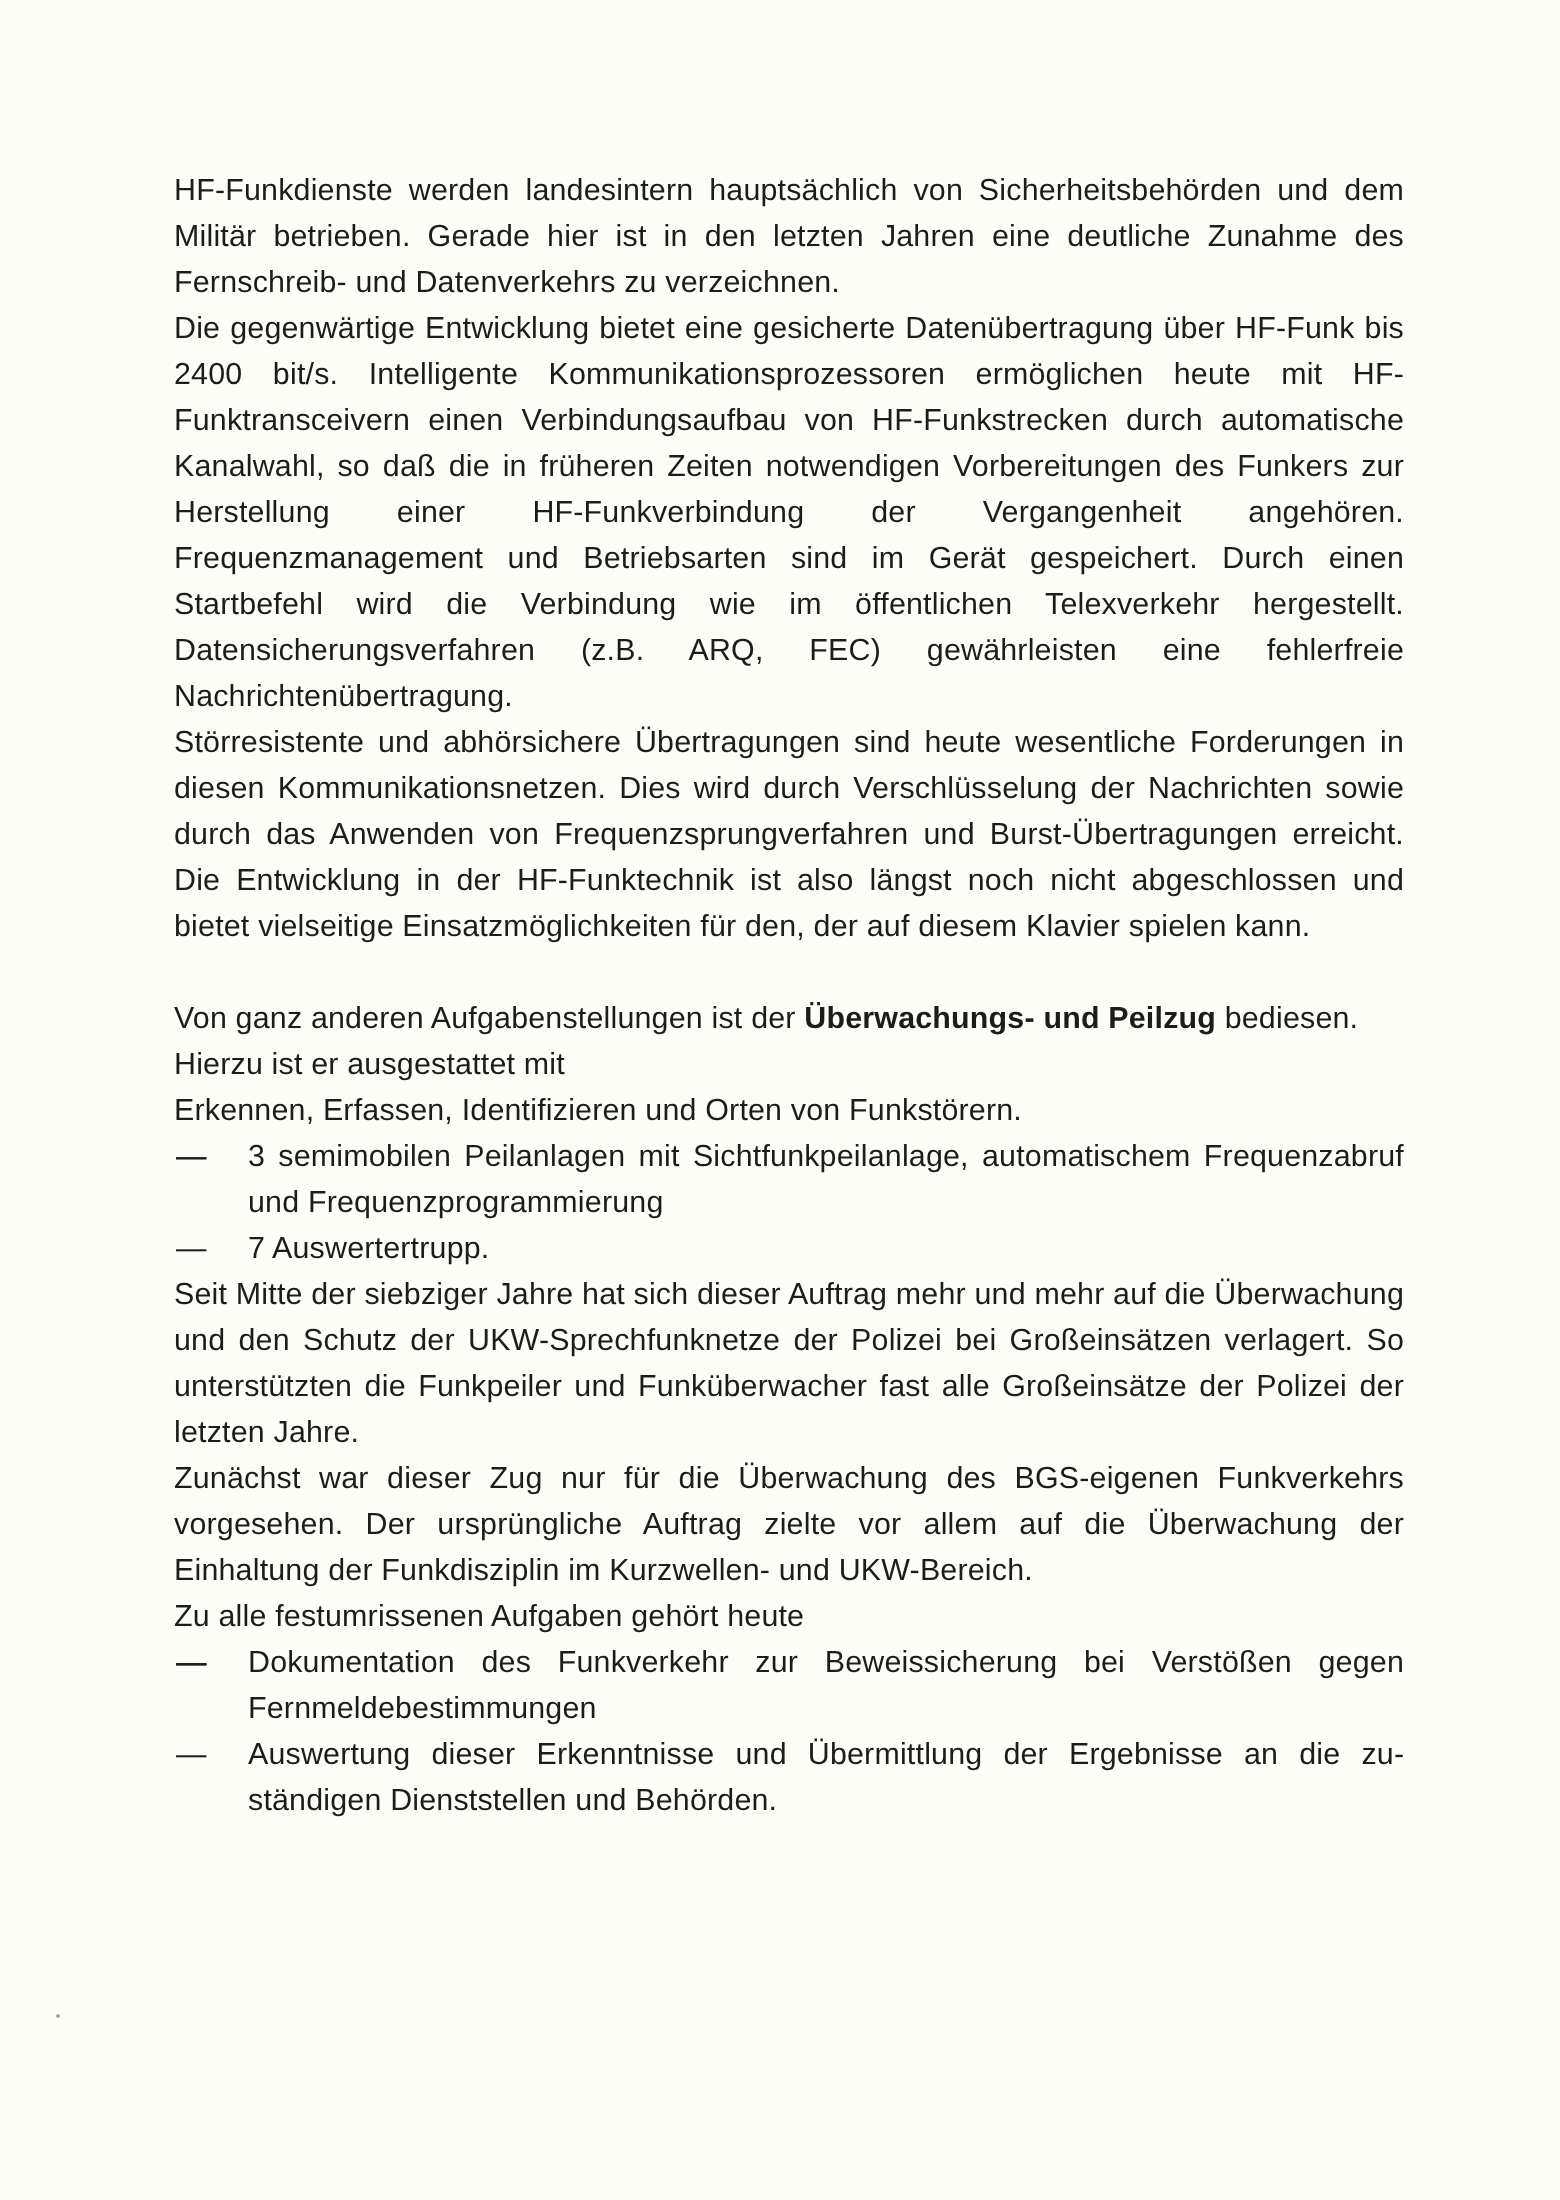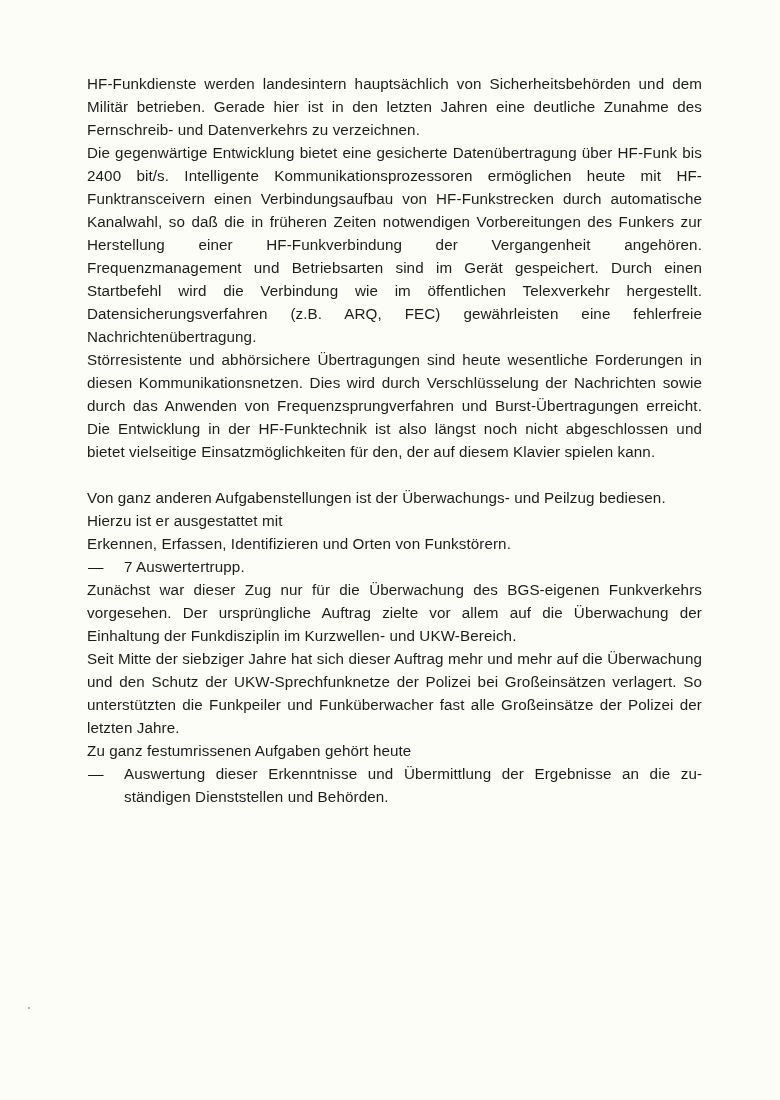--- a/index.html
+++ b/index.html
@@ -6,21 +6,21 @@
     body {
       width: 780px; height: 1100px;
       background: #fdfdf8;
       position: relative;
       overflow: hidden;
       font-family: "Liberation Sans", sans-serif;
       color: #1c1c1c;
     }
     .page {
       position: absolute;
-      left: 87px; top: 72px;
+      left: 87px; top: 84px;
       width: 615px;
       font-size: 15.2px;
       line-height: 23px;
       letter-spacing: 0.1px;
     }
     .para {
       margin: 0;
       text-align: justify;
       hyphens: manual;
     }
@@ -30,21 +30,21 @@
     .list li {
       position: relative;
       padding-left: 37px;
       text-align: justify;
       text-align-last: left;
     }
     .list li .dash {
       position: absolute; left: 1px; top: 0;
       width: 14px;
     }
-    b { font-weight: normal; }
+    b { font-weight: bold; }
     .speck {
       position: absolute; width: 2px; height: 2px;
       background: #b8a070; border-radius: 1px;
     }
   </style>
 </head>
 <body>
 
 <div class="page">
   <p class="para last-left">HF-Funkdienste werden landesintern hauptsächlich von Sicherheitsbehörden und dem Militär betrieben. Gerade hier ist in den letzten Jahren eine deutliche Zunahme des Fernschreib- und Datenverkehrs zu verzeichnen.</p>
@@ -52,29 +52,29 @@
   <p class="para last-left">Störresistente und abhörsichere Übertragungen sind heute wesentliche Forde­rungen in diesen Kommunikationsnetzen. Dies wird durch Verschlüsselung der Nachrichten sowie durch das Anwenden von Frequenzsprungverfahren und Burst-Übertragungen erreicht. Die Entwicklung in der HF-Funktechnik ist also längst noch nicht abgeschlossen und bietet vielseitige Einsatzmöglichkeiten für den, der auf diesem Klavier spielen kann.</p>
 
   <div class="gap"></div>
 
   <p class="para last-left"><span>Von ganz anderen Aufgabenstellungen ist der </span><b>Überwachungs- und Peilzug</b><span> be­diesen.</span></p>
   <p class="para last-left">Hierzu ist er ausgestattet mit</p>
   <p class="para last-left">Erkennen, Erfassen, Identifizieren und Orten von Funkstörern.</p>
 
   <ul class="list">
     <li><span class="dash">—</span></li>
-    <li><span class="dash">—</span></li>
+    <li><span class="dash">—</span><span>3 semimobilen Peilanlagen mit Sichtfunkpeilanlage, automatischem Fre­quenzabruf und Frequenzprogrammierung</span></li>
     <li><span class="dash">—</span><span>7 Auswertertrupp.</span></li>
   </ul>
 
+  <p class="para last-left">Seit Mitte der siebziger Jahre hat sich dieser Auftrag mehr und mehr auf die Überwachung und den Schutz der UKW-Sprechfunknetze der Polizei bei Groß­einsätzen verlagert. So unterstützten die Funkpeiler und Funküberwacher fast alle Großeinsätze der Polizei der letzten Jahre.</p>
   <p class="para last-left">Zunächst war dieser Zug nur für die Überwachung des BGS-eigenen Funkverkehrs vorgesehen. Der ursprüngliche Auftrag zielte vor allem auf die Überwachung der Einhaltung der Funkdisziplin im Kurzwellen- und UKW-Bereich.</p>
-  <p class="para last-left">Seit Mitte der siebziger Jahre hat sich dieser Auftrag mehr und mehr auf die Überwachung und den Schutz der UKW-Sprechfunknetze der Polizei bei Groß­einsätzen verlagert. So unterstützten die Funkpeiler und Funküberwacher fast alle Großeinsätze der Polizei der letzten Jahre.</p>
-  <p class="para last-left">Zu ganz festumrissenen Aufgaben gehört heute</p>
+  <p class="para last-left">Zu alle festumrissenen Aufgaben gehört heute</p>
 
   <ul class="list">
     <li><span class="dash">—</span></li>
     <li><span class="dash">—</span></li>
-    <li><span class="dash">—</span></li>
+    <li><span class="dash">—</span><span>Dokumentation des Funkverkehr zur Beweissicherung bei Verstößen gegen Fernmeldebestimmungen</span></li>
     <li><span class="dash">—</span><span>Auswertung dieser Erkenntnisse und Übermittlung der Ergebnisse an die zu­ständigen Dienststellen und Behörden.</span></li>
   </ul>
 </div>
 
 <div class="speck" style="left:28px; top:1007px;"></div>
 
 </body></html>

